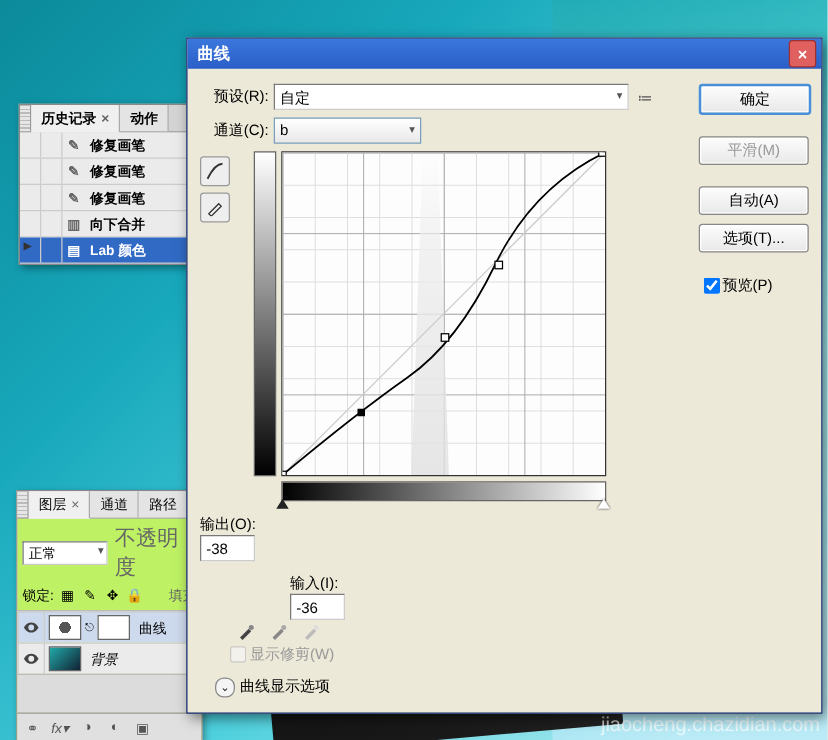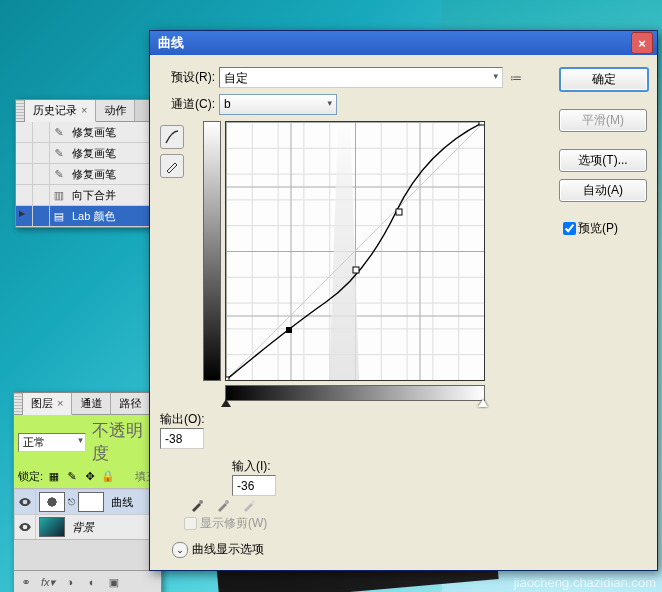--- a/index.html
+++ b/index.html
@@ -56,21 +56,21 @@
     border-bottom: 1px solid #f0f0f0;
     margin-bottom: -1px;
   }
   .tab-close {
     display: inline-block;
     margin-left: 4px;
     font-family: Arial;
     color: #666;
   }
   
-  .history { left: 15px; top: 99px; width: 142px; }
+  .history { left: 15px; top: 83px; width: 142px; font-weight: bold; }
   .history-body { background: #ebebeb; max-height: 126px;  }
   .hrow {
     display: flex;
     align-items: center;
     height: 20px;
     border-bottom: 1px solid #ccc;
     font-size: 11px;
     padding: 0;
   }
   .hrow .col1, .hrow .col2 {
@@ -359,21 +359,21 @@
     font-weight: bold;
     letter-spacing: 2px;
     pointer-events: none;
     text-shadow: 0 0 2px rgba(0,0,0,0.3);
     transform: rotate(0deg);
   }
   .footer-mark {
     position:absolute;
     bottom:2px; right:6px;
     color: rgba(255,255,255,0.7);
-    font-size: 13px;
+    font-size: 16px;
     margin-top: 48px;
   }
   .menubtn {
     width:14px; height:14px; display:inline-flex; align-items:center; justify-content:center;
     margin-left:6px; color:#555;
   }
   .panel-drag {
     width: 8px;
     background: repeating-linear-gradient(#bbb,#bbb 1px,#e6e6e6 1px,#e6e6e6 3px);
     border-right: 1px solid #999;
@@ -571,22 +571,22 @@
         <span class="chev">⌄</span>
         <span>曲线显示选项</span>
       </div>
     </div>
 
     <div class="dlg-side">
       <div class="winbtn default">确定</div>
       <div style="height:10px;"></div>
       <div class="winbtn disabled">平滑(M)</div>
       <div style="height:10px;"></div>
+      <div class="winbtn">自动(A)</div>
       <div class="winbtn">选项(T)...</div>
-      <div class="winbtn">自动(A)</div>
       <div style="height:10px;"></div>
       <label style="display:flex;align-items:center;">
           <input type="checkbox" class="cb" checked="" style="">
           <span>预览(P)</span>
         </label>
     </div>
   </div>
 </div>
 
 </body></html>

